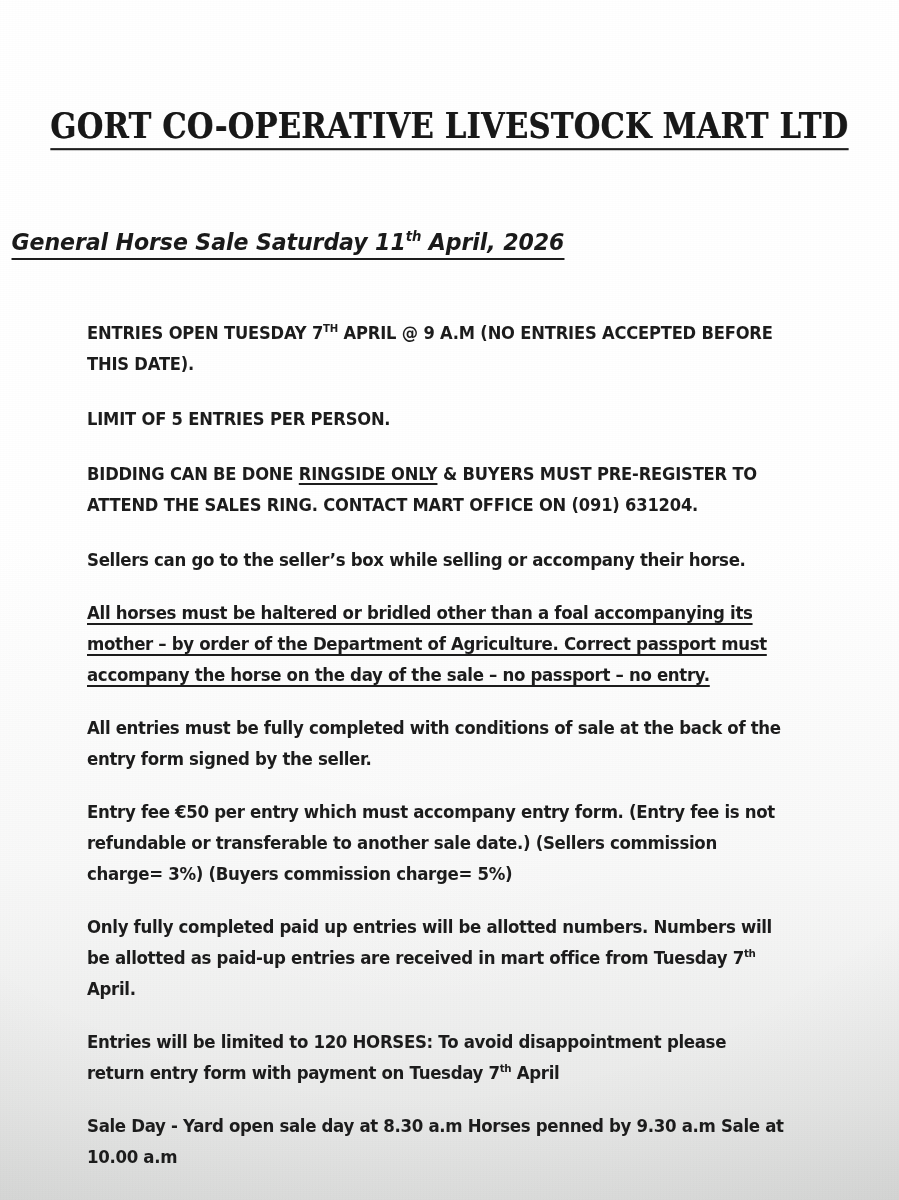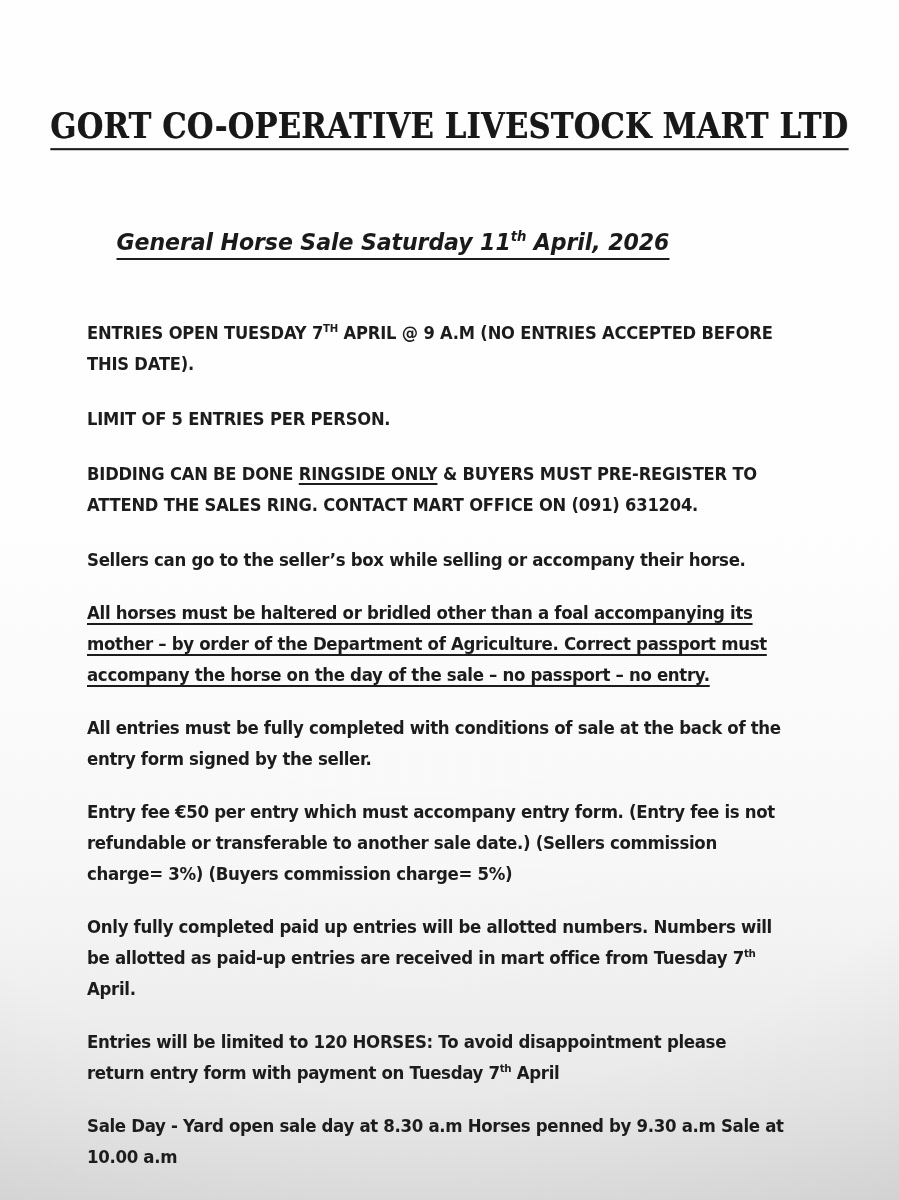--- a/index.html
+++ b/index.html
@@ -84,21 +84,20 @@
     white-space: nowrap;
     text-shadow: 0.4px 0 0 rgba(20,20,20,0.55), -0.3px 0 0 rgba(20,20,20,0.3);
   }
 
   
   .subtitle-row {
     position: absolute;
     top: 230px;
     left: 0;
     width: 785px;
-    text-align: center;
   }
   .subtitle {
     display: inline-block;
     font-family: "DejaVu Sans", "Liberation Sans", sans-serif;
     font-weight: 700;
     font-style: italic;
     font-size: 23px;
     line-height: 1.1;
     letter-spacing: -0.1px;
     color: #1a1a1a;

